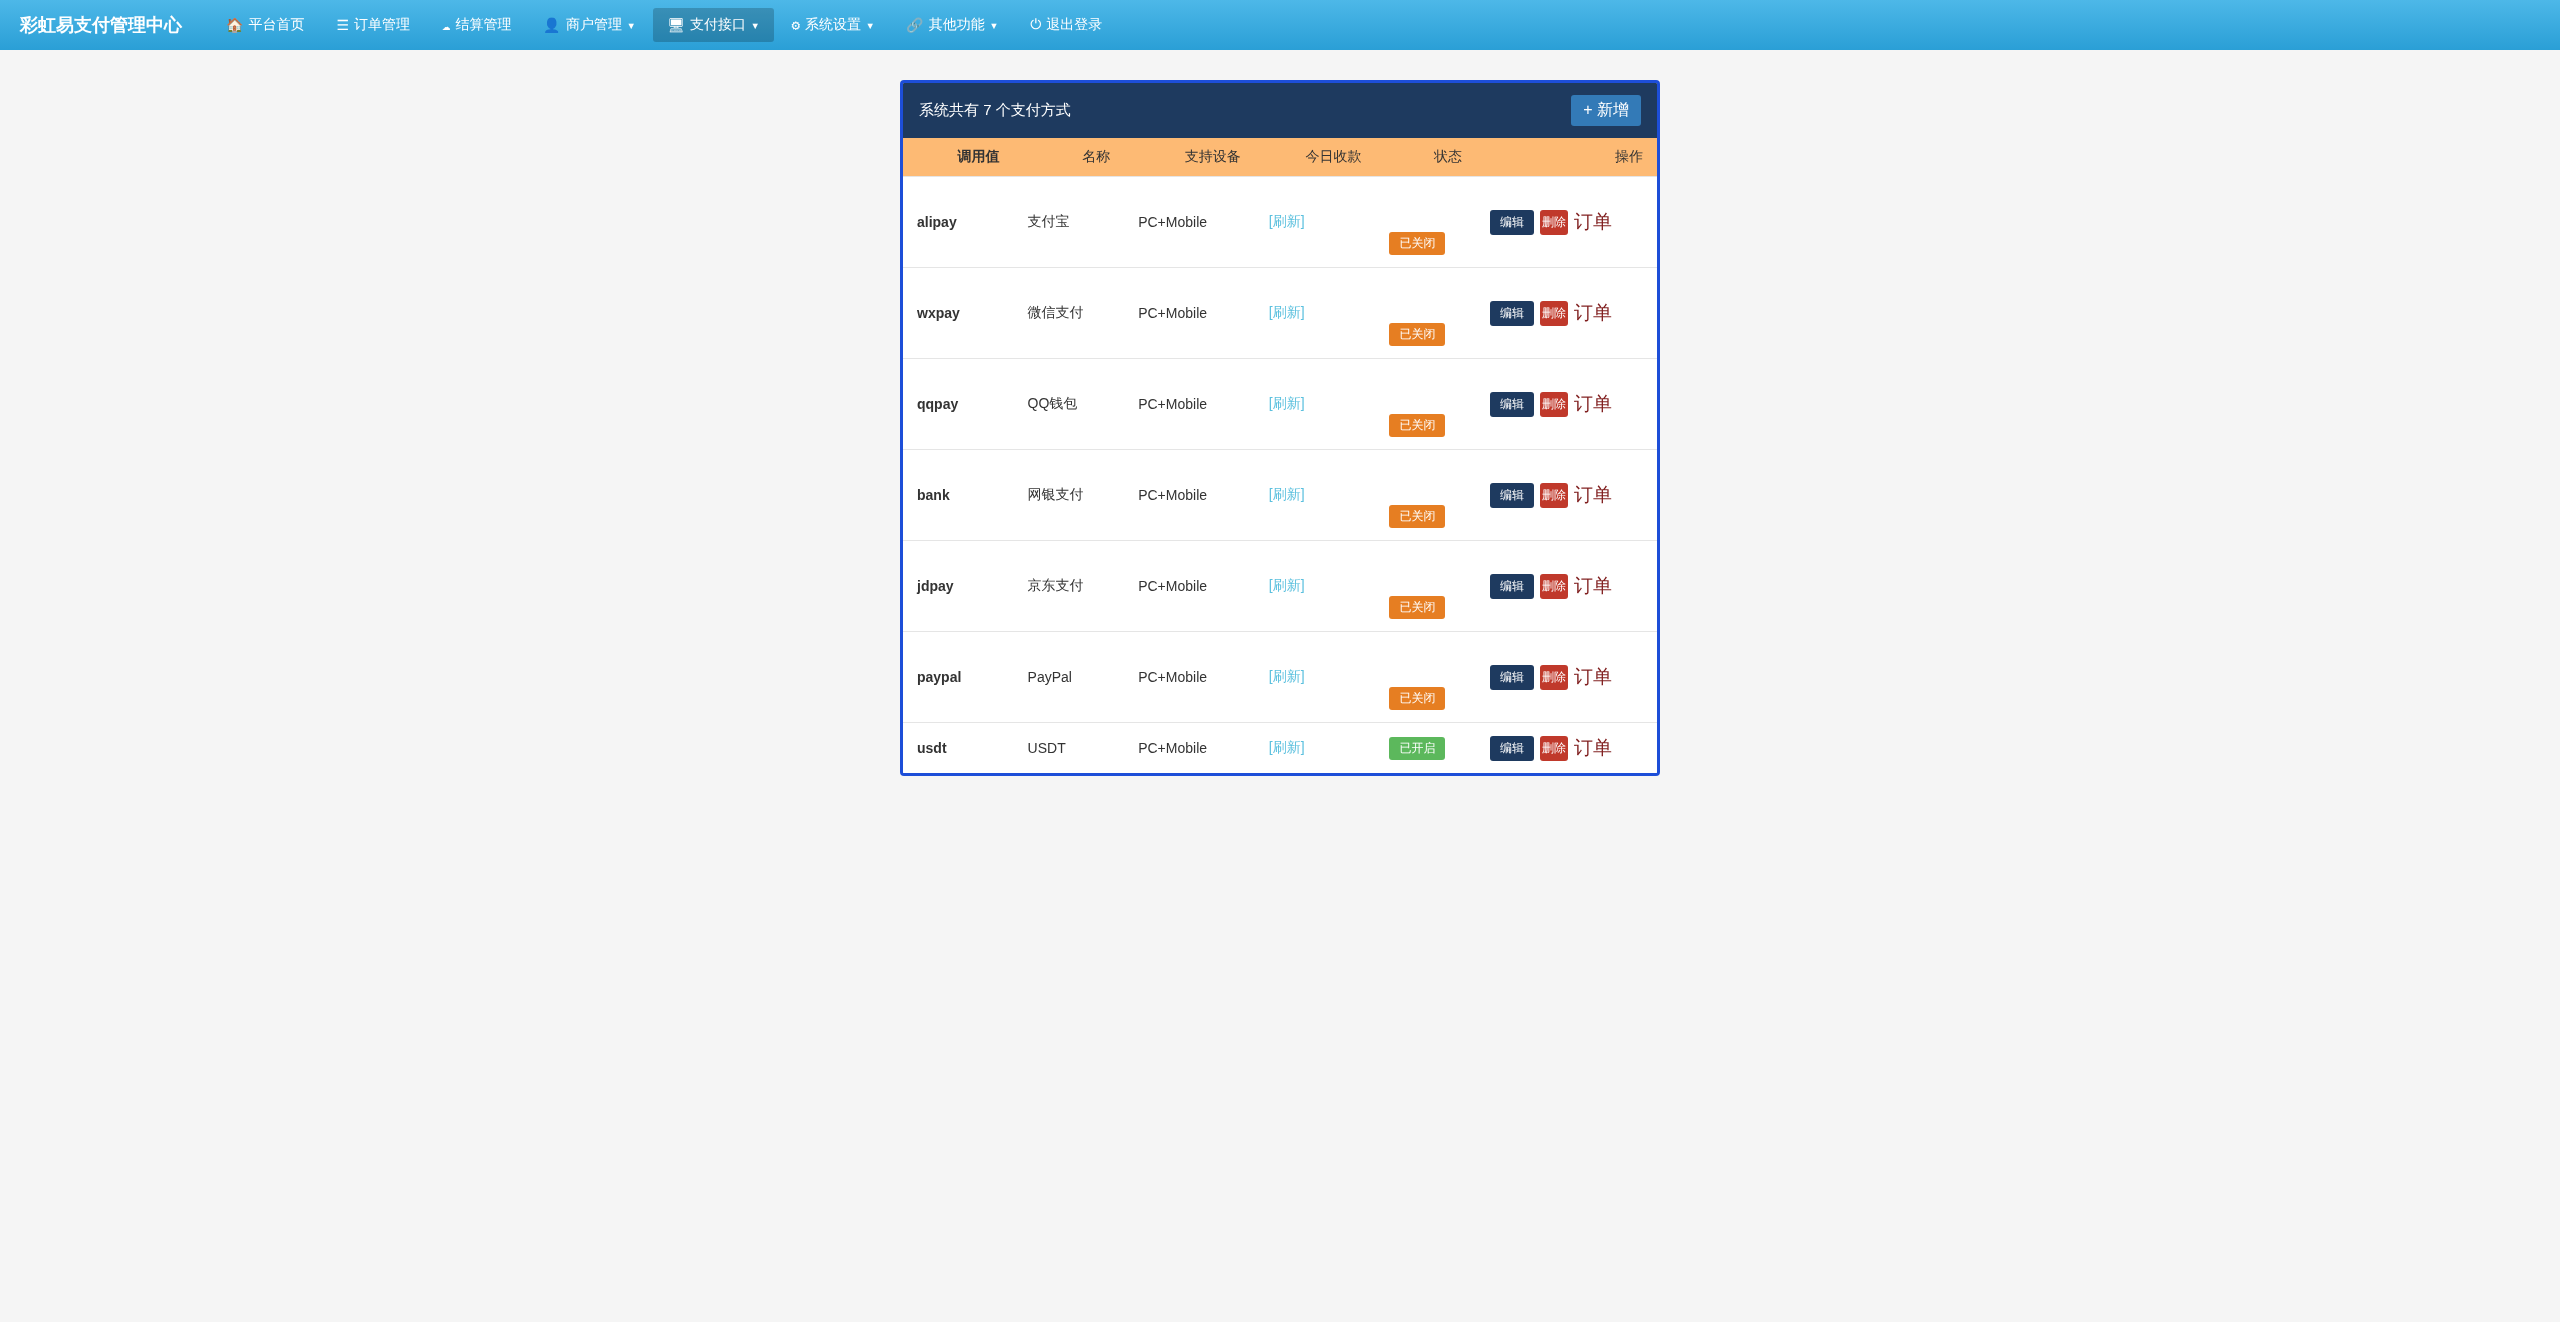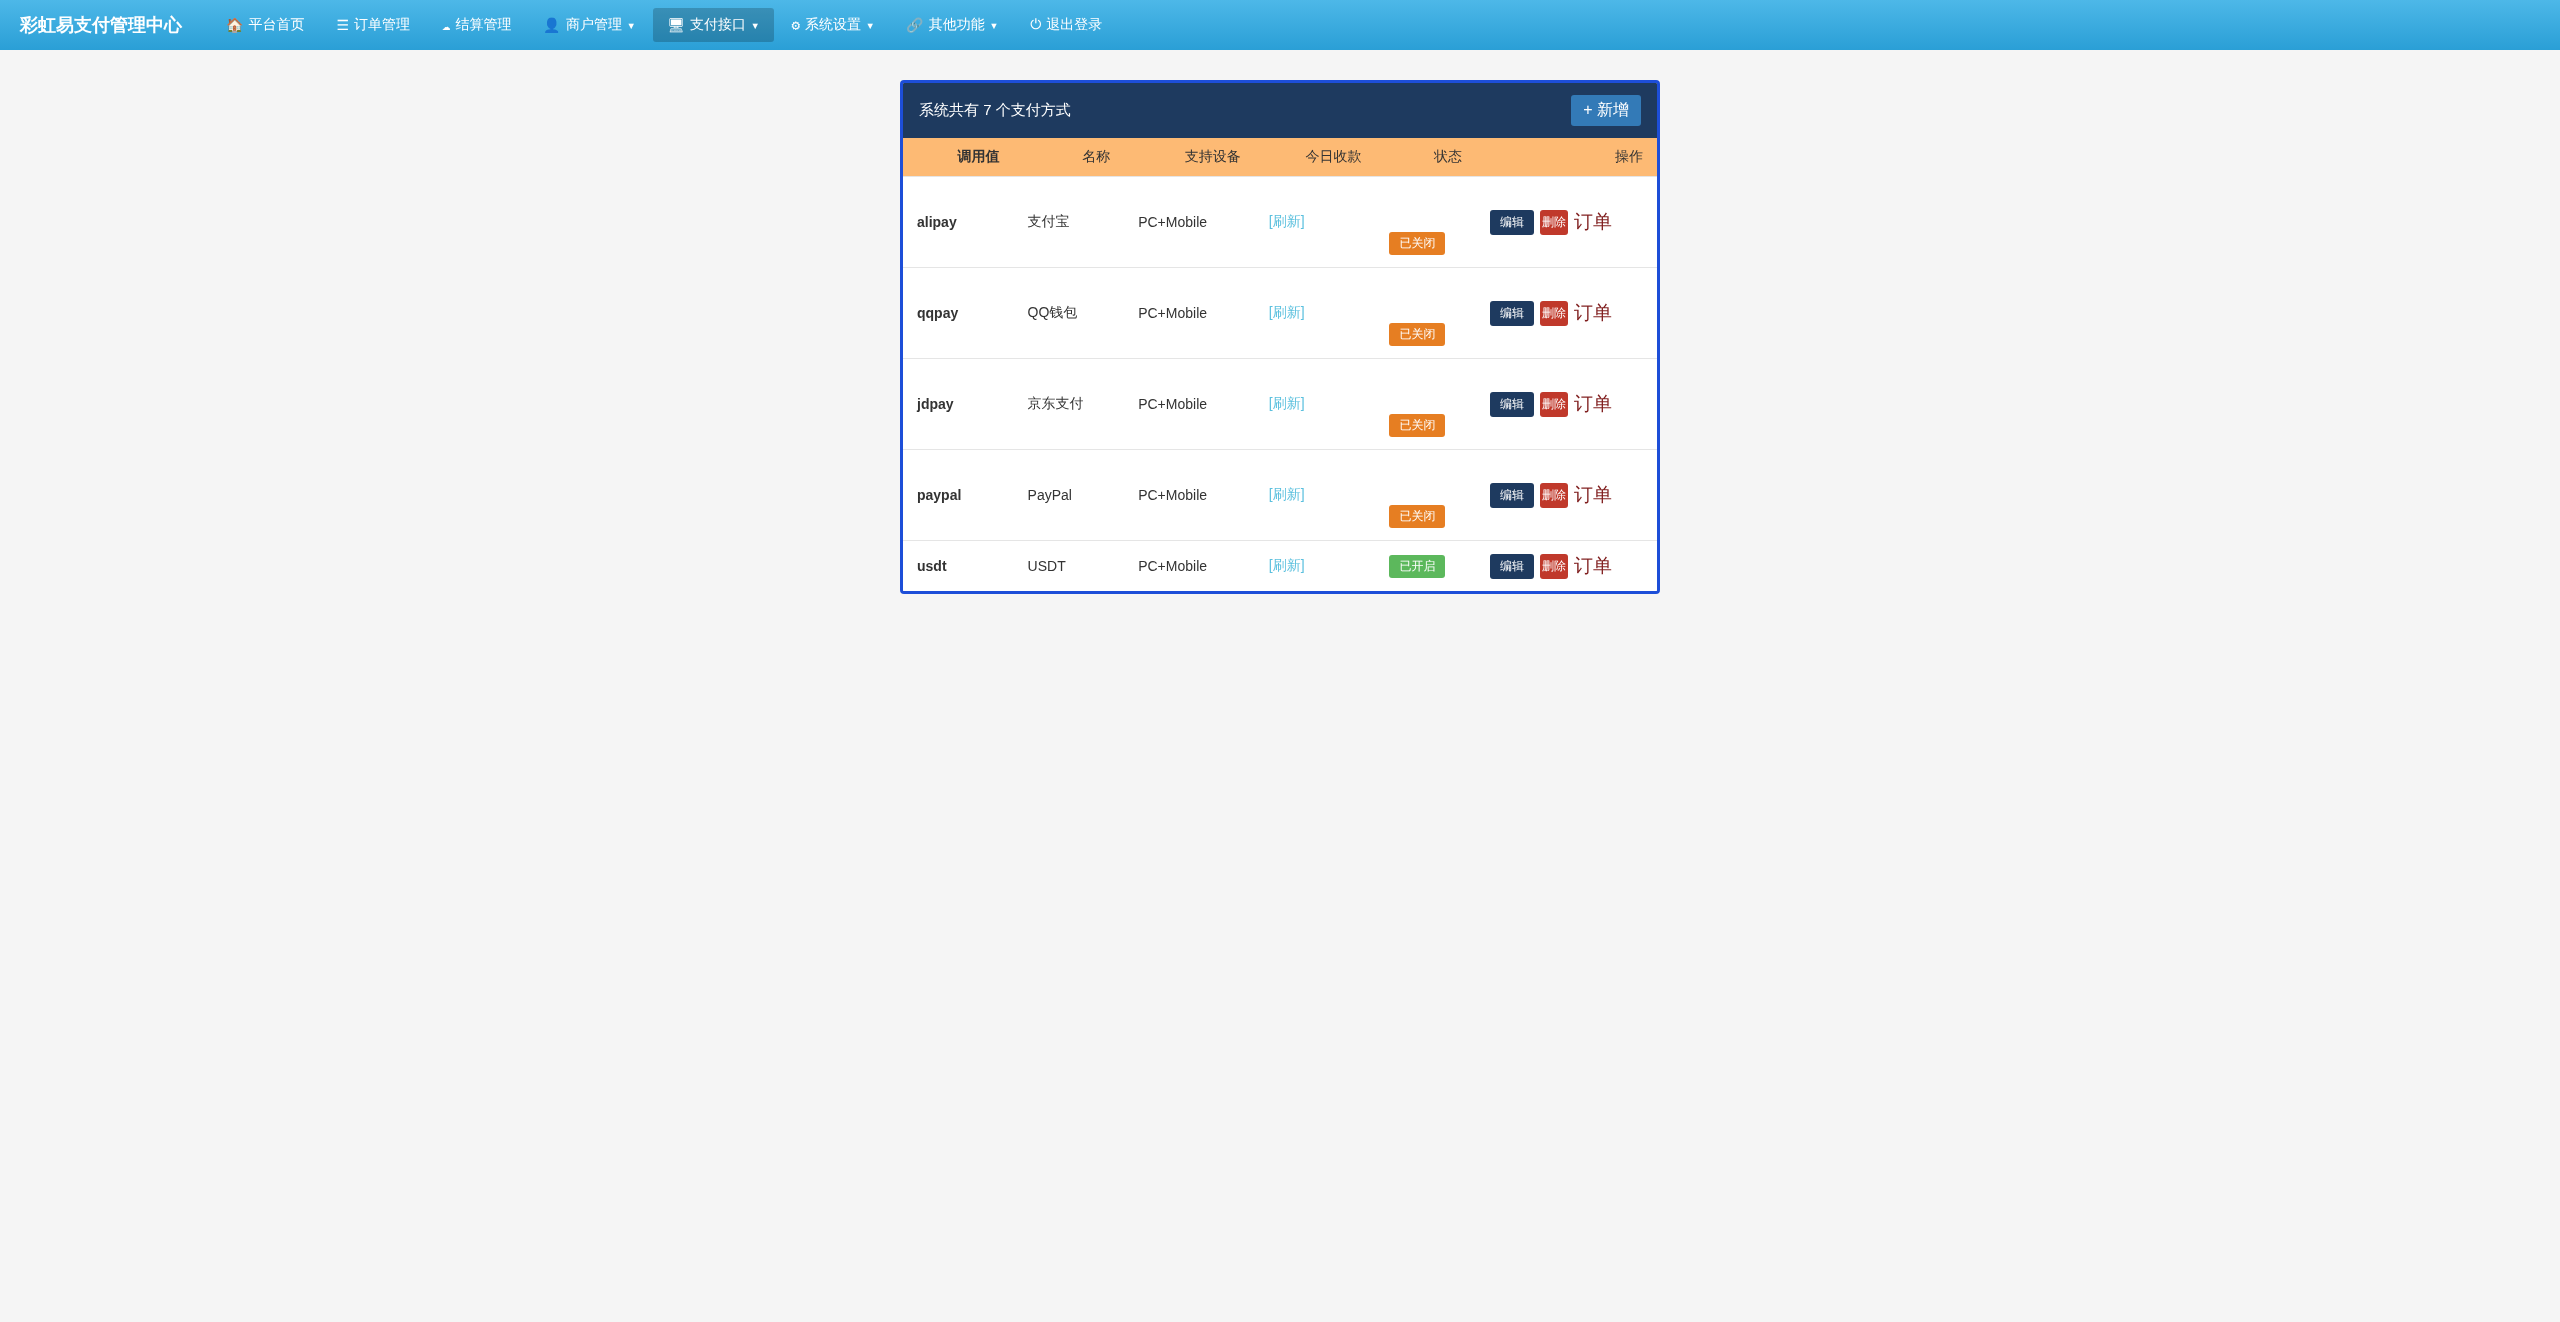--- a/index.html
+++ b/index.html
@@ -301,22 +301,58 @@
     </td>
     <td class="col-ops">
       <div class="ops-group">
         <button class="btn-edit">编辑</button>
         <button class="btn-delete">删除</button>
         <button class="btn-order">订单</button>
       </div>
     </td>
   </tr>
             <tr>
+    <td class="col-key"><strong>wxpay</strong></td>
+    <td class="col-name">微信支付</td>
+    <td class="col-device">PC+Mobile</td>
+    <td class="col-today">
+      <a class="refresh-link">[刷新]</a>
+    </td>
+    <td class="col-status">
+      <span class="badge-closed">已关闭</span>
+    </td>
+    <td class="col-ops">
+      <div class="ops-group">
+        <button class="btn-edit">编辑</button>
+        <button class="btn-delete">删除</button>
+        <button class="btn-order">订单</button>
+      </div>
+    </td>
+  </tr>
+            <tr>
     <td class="col-key"><strong>qqpay</strong></td>
     <td class="col-name">QQ钱包</td>
+    <td class="col-device">PC+Mobile</td>
+    <td class="col-today">
+      <a class="refresh-link">[刷新]</a>
+    </td>
+    <td class="col-status">
+      <span class="badge-closed">已关闭</span>
+    </td>
+    <td class="col-ops">
+      <div class="ops-group">
+        <button class="btn-edit">编辑</button>
+        <button class="btn-delete">删除</button>
+        <button class="btn-order">订单</button>
+      </div>
+    </td>
+  </tr>
+            <tr>
+    <td class="col-key"><strong>bank</strong></td>
+    <td class="col-name">网银支付</td>
     <td class="col-device">PC+Mobile</td>
     <td class="col-today">
       <a class="refresh-link">[刷新]</a>
     </td>
     <td class="col-status">
       <span class="badge-closed">已关闭</span>
     </td>
     <td class="col-ops">
       <div class="ops-group">
         <button class="btn-edit">编辑</button>

